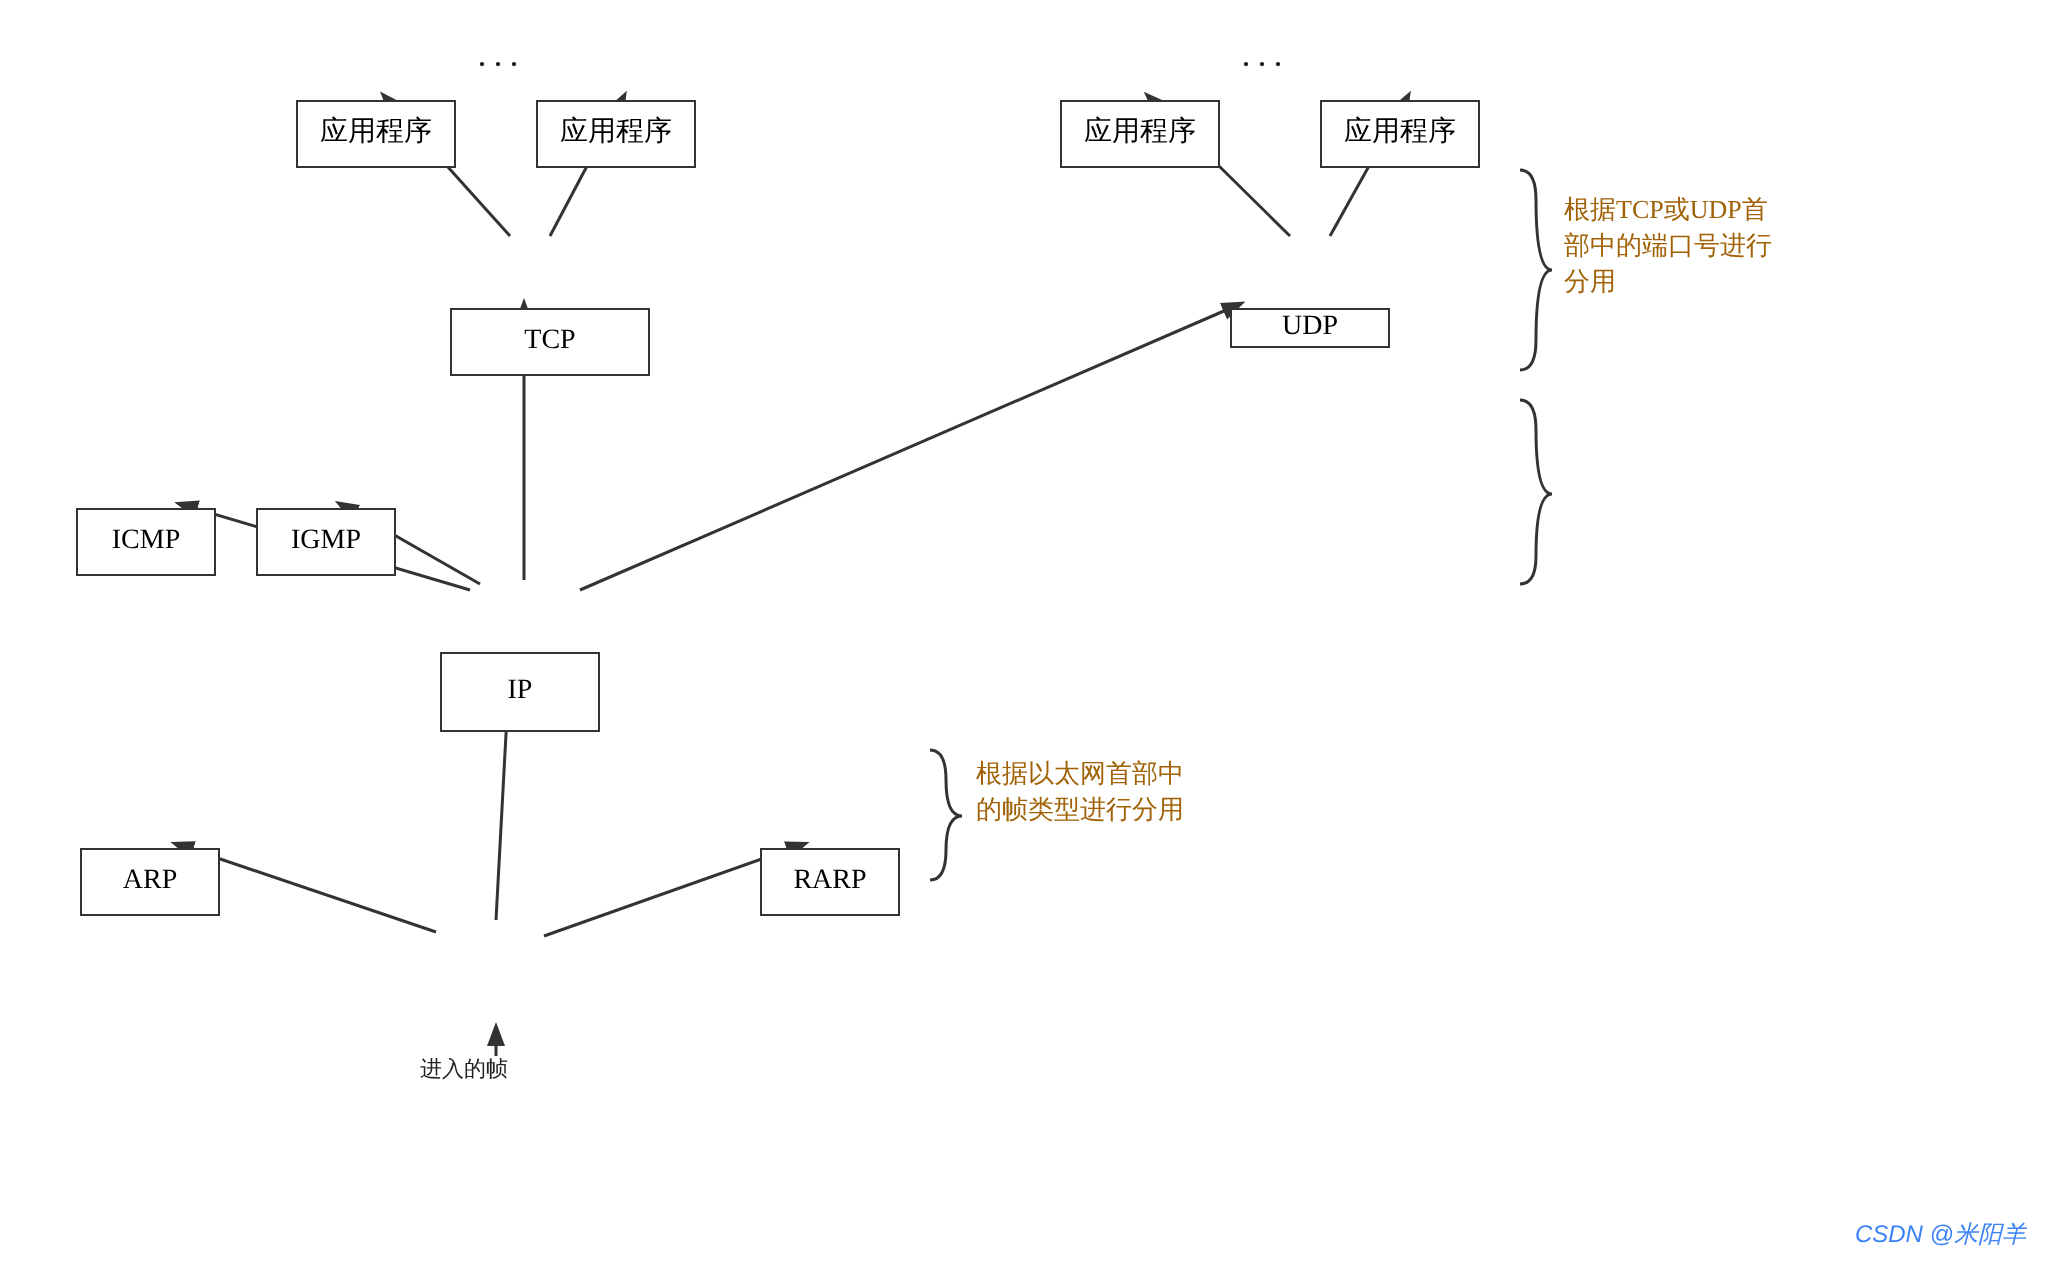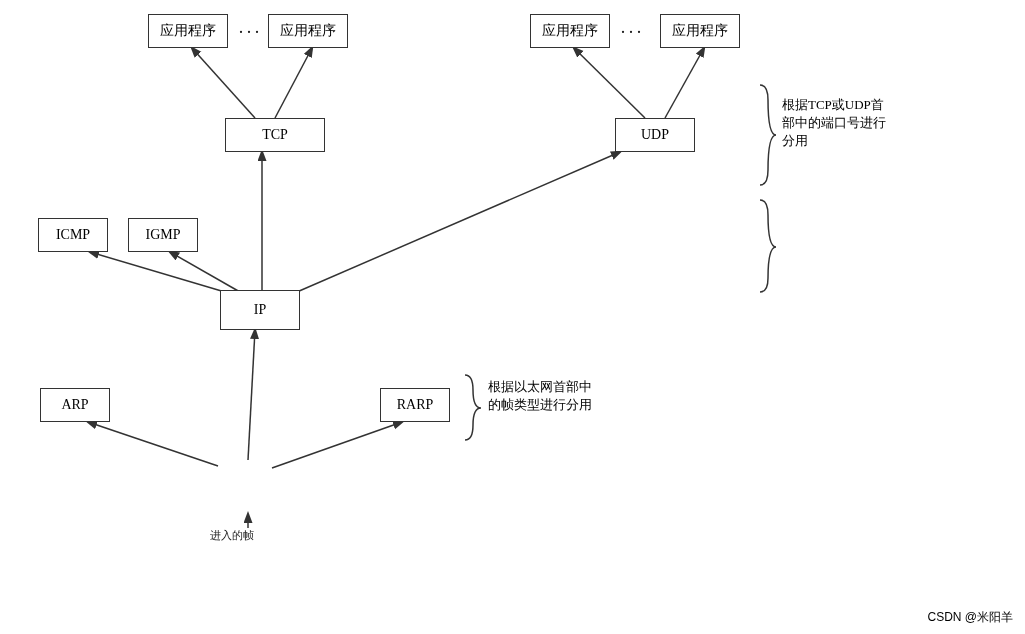--- a/index.html
+++ b/index.html
@@ -32,46 +32,48 @@
       position: absolute;
       border: 1.5px solid #333;
       background: #fff;
       text-align: center;
       display: flex;
       align-items: center;
       justify-content: center;
       font-size: 14px;
       font-family: 'SimSun', serif;
       line-height: 1.3;
+      margin-top: 36px;
     }
 
     .label {
       position: absolute;
       font-size: 11px;
       font-family: 'SimSun', serif;
       line-height: 1.4;
       color: #222;
     }
 
     .watermark {
       position: absolute;
       bottom: 8px;
       right: 12px;
       font-size: 12px;
-      color: #000000;
+      color: #3b82f6;
       font-family: Arial, sans-serif;
+      font-style: italic;
     }
 
     
     .brace-label {
       position: absolute;
       font-size: 13px;
       font-family: 'SimSun', serif;
       line-height: 1.4;
-      color: #000000;
+      color: #a16207;
     }
   </style>
 </head>
 <body>
 
 <div class="diagram-container">
   <svg class="lines">
 
     <defs>
       <marker id="arr" markerWidth="8" markerHeight="8" refX="6" refY="3" orient="auto">
@@ -128,21 +130,21 @@
   <div class="label" style="left:620px; top:20px; font-size:18px; letter-spacing:2px;">···</div>
 
   <div class="box" style="left:660px; top:14px; width:80px; height:34px;">
     <span>应用程序</span>
   </div>
 
   <div class="box" style="left:225px; top:118px; width:100px; height:34px;">
     <span>TCP</span>
   </div>
 
-  <div class="box" style="left:615px; top:118px; width:80px; height:34px;">
+  <div class="box" style="left:615px; top:118px; width:80px; height:20px;">
     <span>UDP</span>
   </div>
 
   <div class="box" style="left:38px; top:218px; width:70px; height:34px;text-align:right;">
     <span>ICMP</span>
   </div>
 
   <div class="box" style="left:128px; top:218px; width:70px; height:34px;">
     <span>IGMP</span>
   </div>

